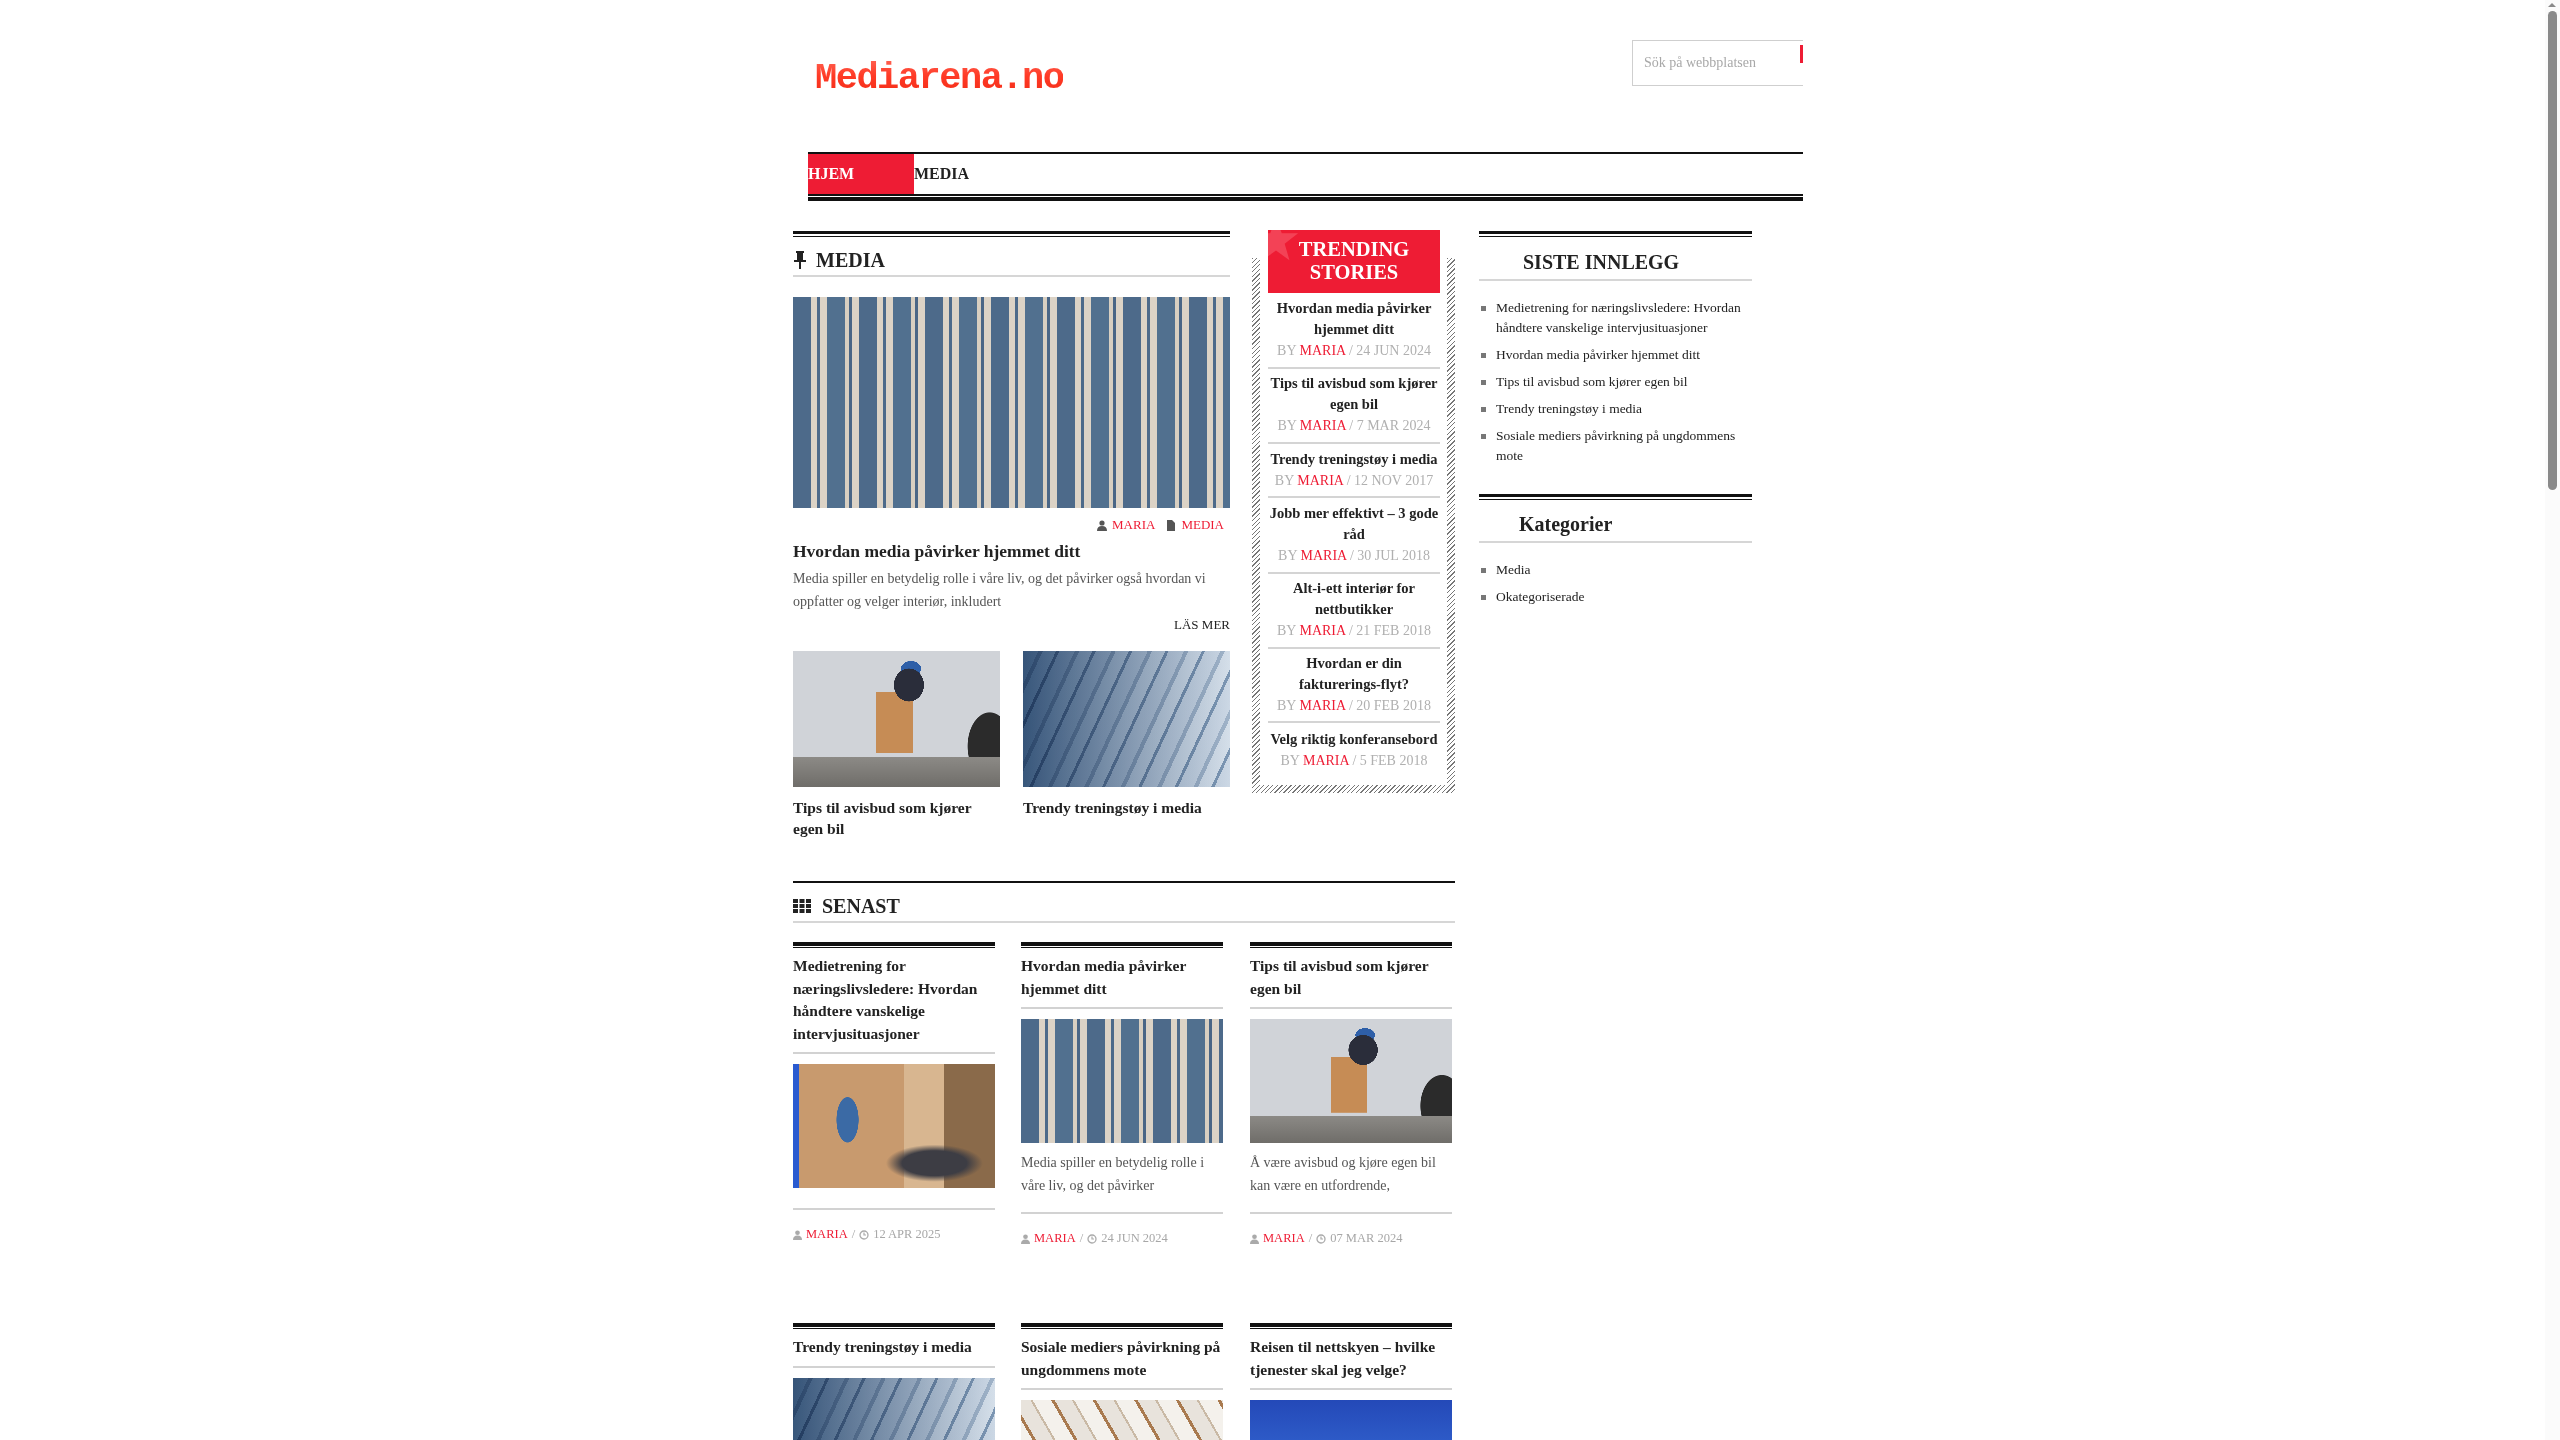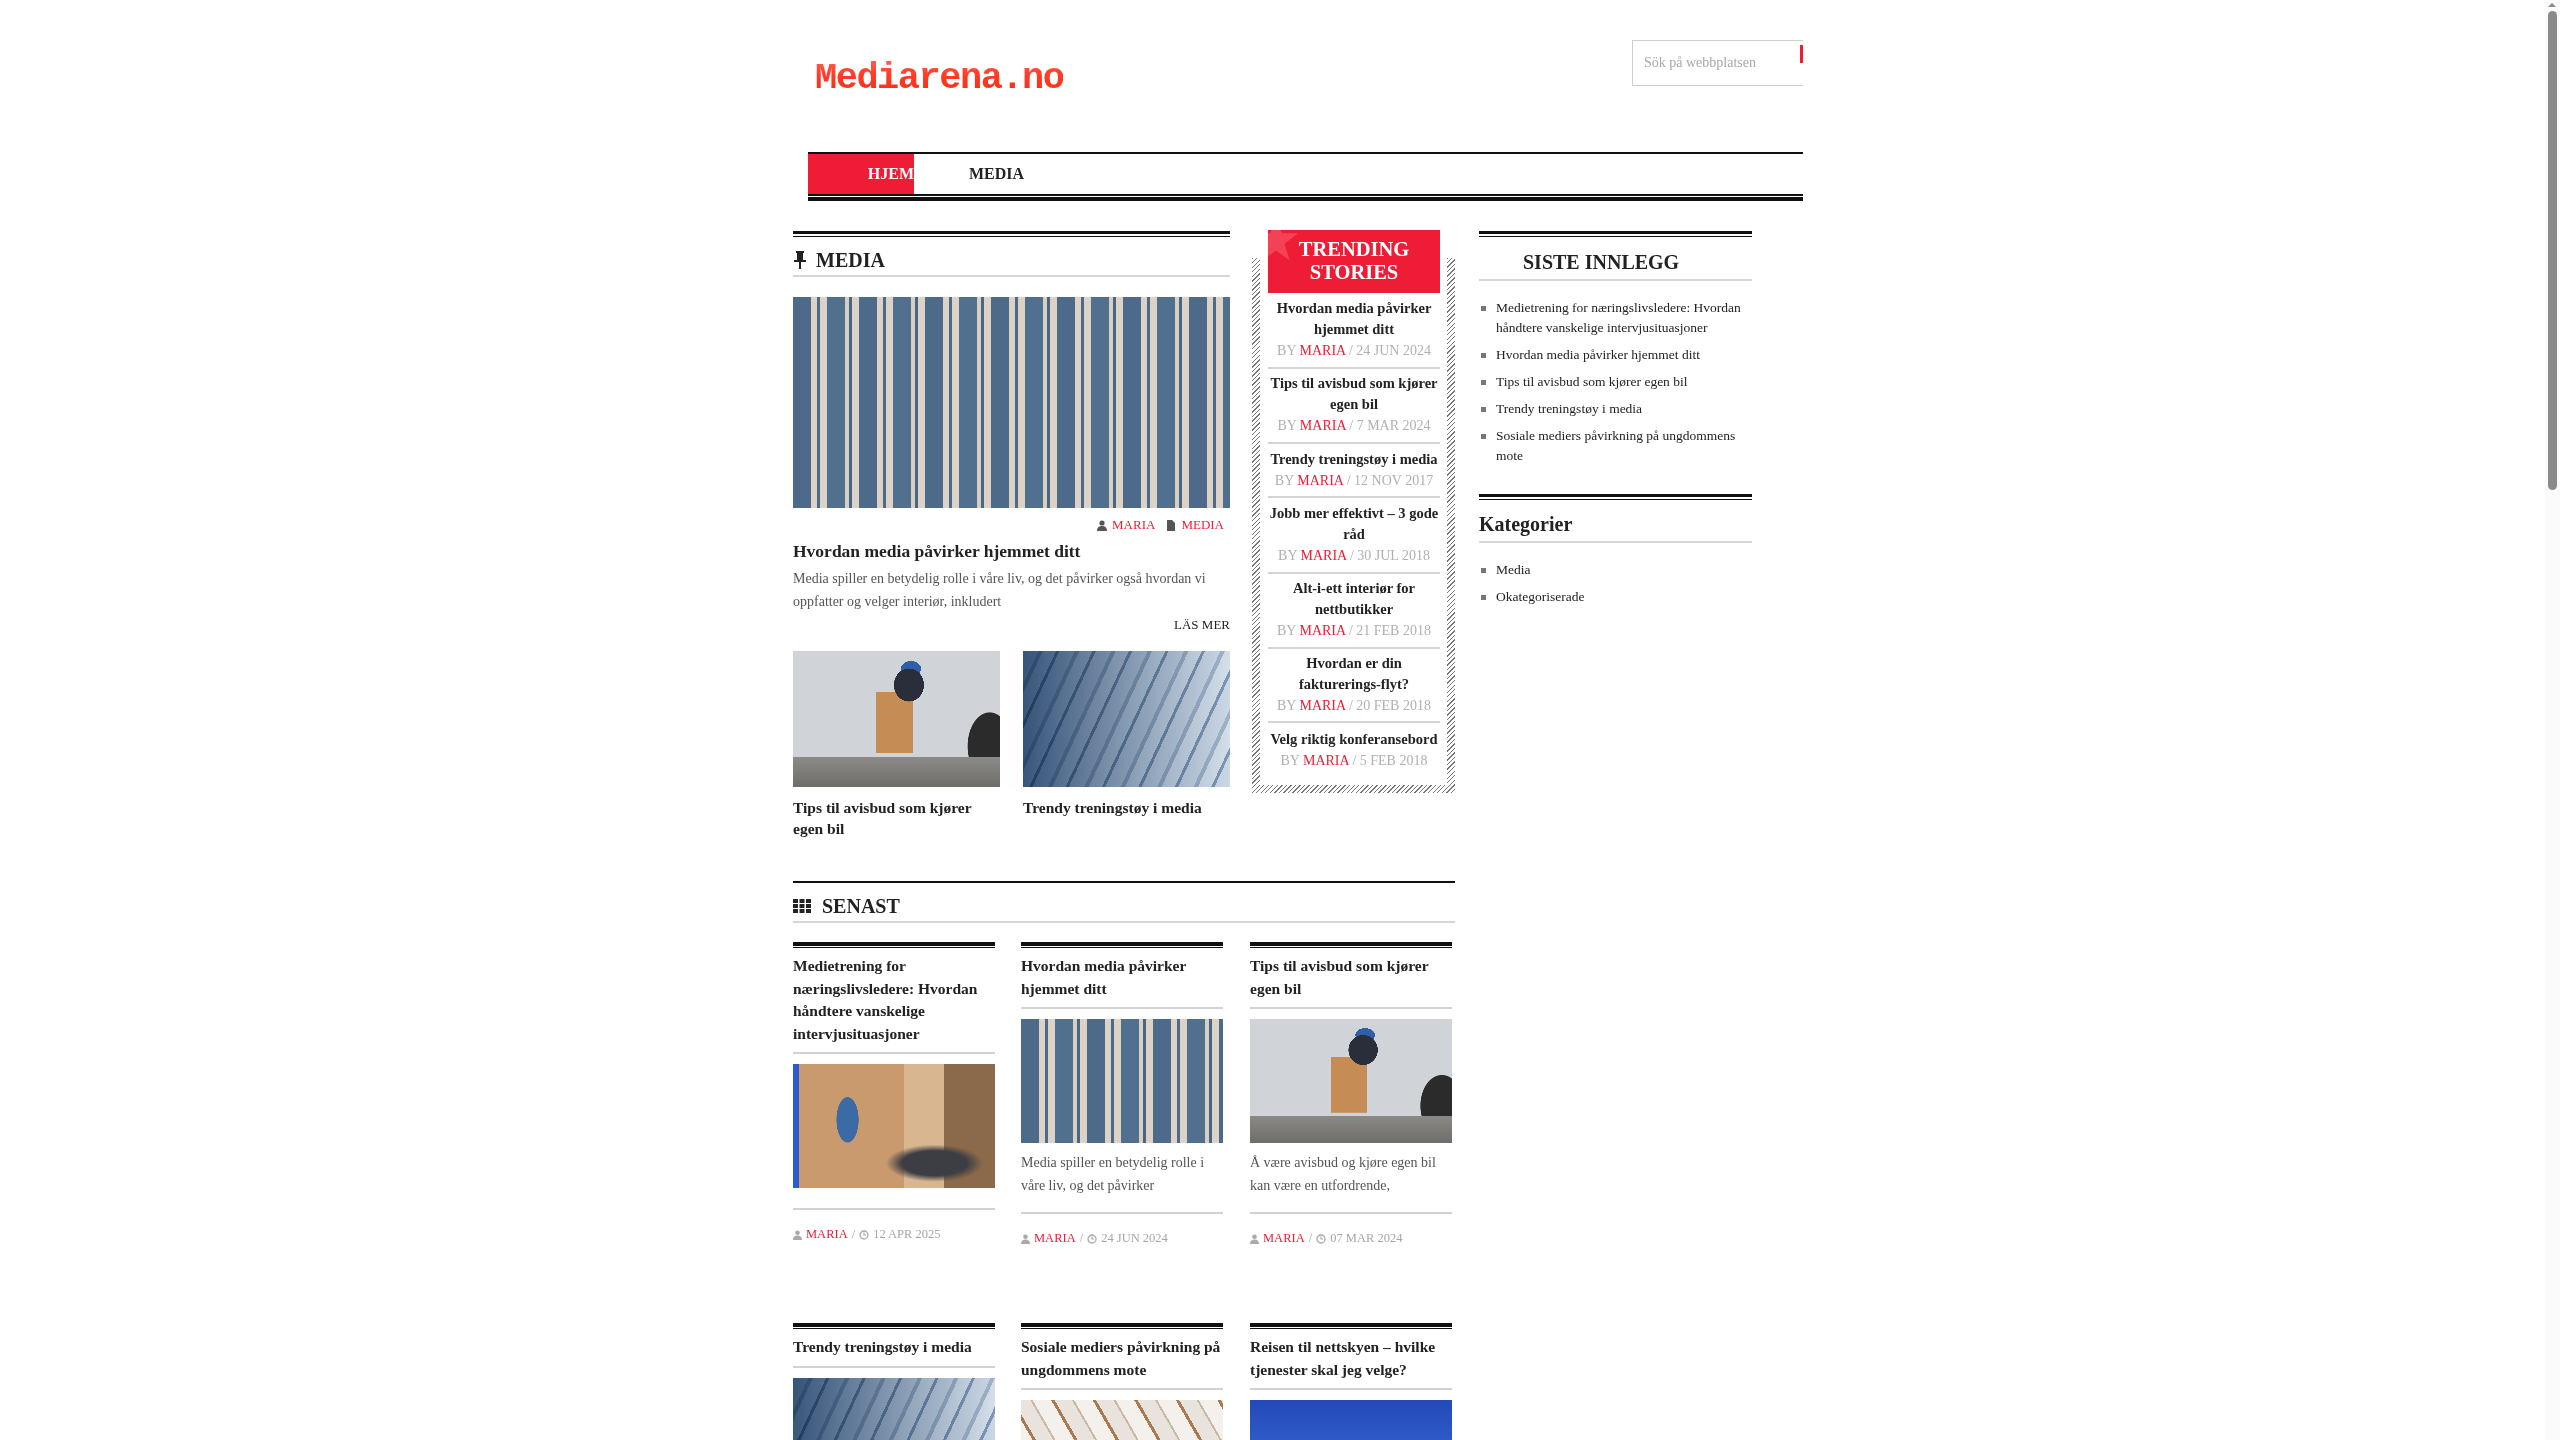--- a/index.html
+++ b/index.html
@@ -17,21 +17,21 @@
   .search { left:1632px; top:40px; width:171px; height:46px; border:1px solid #cfcfcf; border-right:none; box-sizing:border-box; overflow:hidden; }
   .search input { border:none; outline:none; width:150px; height:44px; padding:0 0 0 11px; box-sizing:border-box;
     font-family:"Liberation Serif", serif; font-size:14px; color:#999; background:transparent; }
   .search input::placeholder { color:#a8a8a8; }
   .search-btn { position:absolute; left:167px; top:4px; width:5px; height:18px; background:#ee1c34; }
 
   
   .nav { left:808px; top:152px; width:995px; height:48px; border-top:2px solid #111; box-sizing:border-box; }
   .nav-bottom1 { position:absolute; left:0; top:40px; width:995px; height:2px; background:#111; }
   .nav-bottom2 { position:absolute; left:0; top:43px; width:995px; height:4px; background:#111; }
-  .nav-item { position:absolute; top:0; height:40px; line-height:40px; font-weight:bold; font-size:16px; text-align:right;font-family:Liberation Serif, serif; }
+  .nav-item { position:absolute; top:0; height:40px; line-height:40px; font-weight:bold; font-size:16px; text-align:left;font-family:Liberation Serif, serif; }
   .nav-item.active { background:#ee1c34; color:#fff; left:0; width:106px; }
   .nav-item.plain { color:#222; left:106px; width:110px; }
   .dbl-wrap { height:6px; border-top:3px solid #111; border-bottom:1.5px solid #111; box-sizing:border-box; }
 
   .sec-title { font-weight:bold; font-size:20px; color:#222; }
   .sep { height:2px; background:#d6d6d6; }
 
   
   .media-sec { left:793px; top:231px; width:437px; }
   .media-title-row { position:absolute; left:0; top:14px; height:30px; display:flex; align-items:center; }
@@ -229,21 +229,21 @@
     <li>Medietrening for næringslivsledere: Hvordan håndtere vanskelige intervjusituasjoner</li>
     <li>Hvordan media påvirker hjemmet ditt</li>
     <li>Tips til avisbud som kjører egen bil</li>
     <li>Trendy treningstøy i media</li>
     <li>Sosiale mediers påvirkning på ungdommens mote</li>
   </ul>
 </div>
 
 <div class="abs side" style="top:494px;">
   <div class="dbl-wrap"></div>
-  <div class="side-title" style="margin-top:9px;height:30px;line-height:30px;">Kategorier</div>
+  <div class="side-title" style="margin-top:9px;height:30px;line-height:30px;margin-left:40px;">Kategorier</div>
   <div class="sep" style="margin-top:2px;"></div>
   <ul class="side-list" style="margin-top:17px;">
     <li>Media</li>
     <li>Okategoriserade</li>
   </ul>
 </div>
 
 <div class="abs senast" style="height:568px;">
   <div style="height:2px;background:#111;"></div>
   <div class="abs" style="left:0;top:10px;height:30px;display:flex;align-items:center;">

